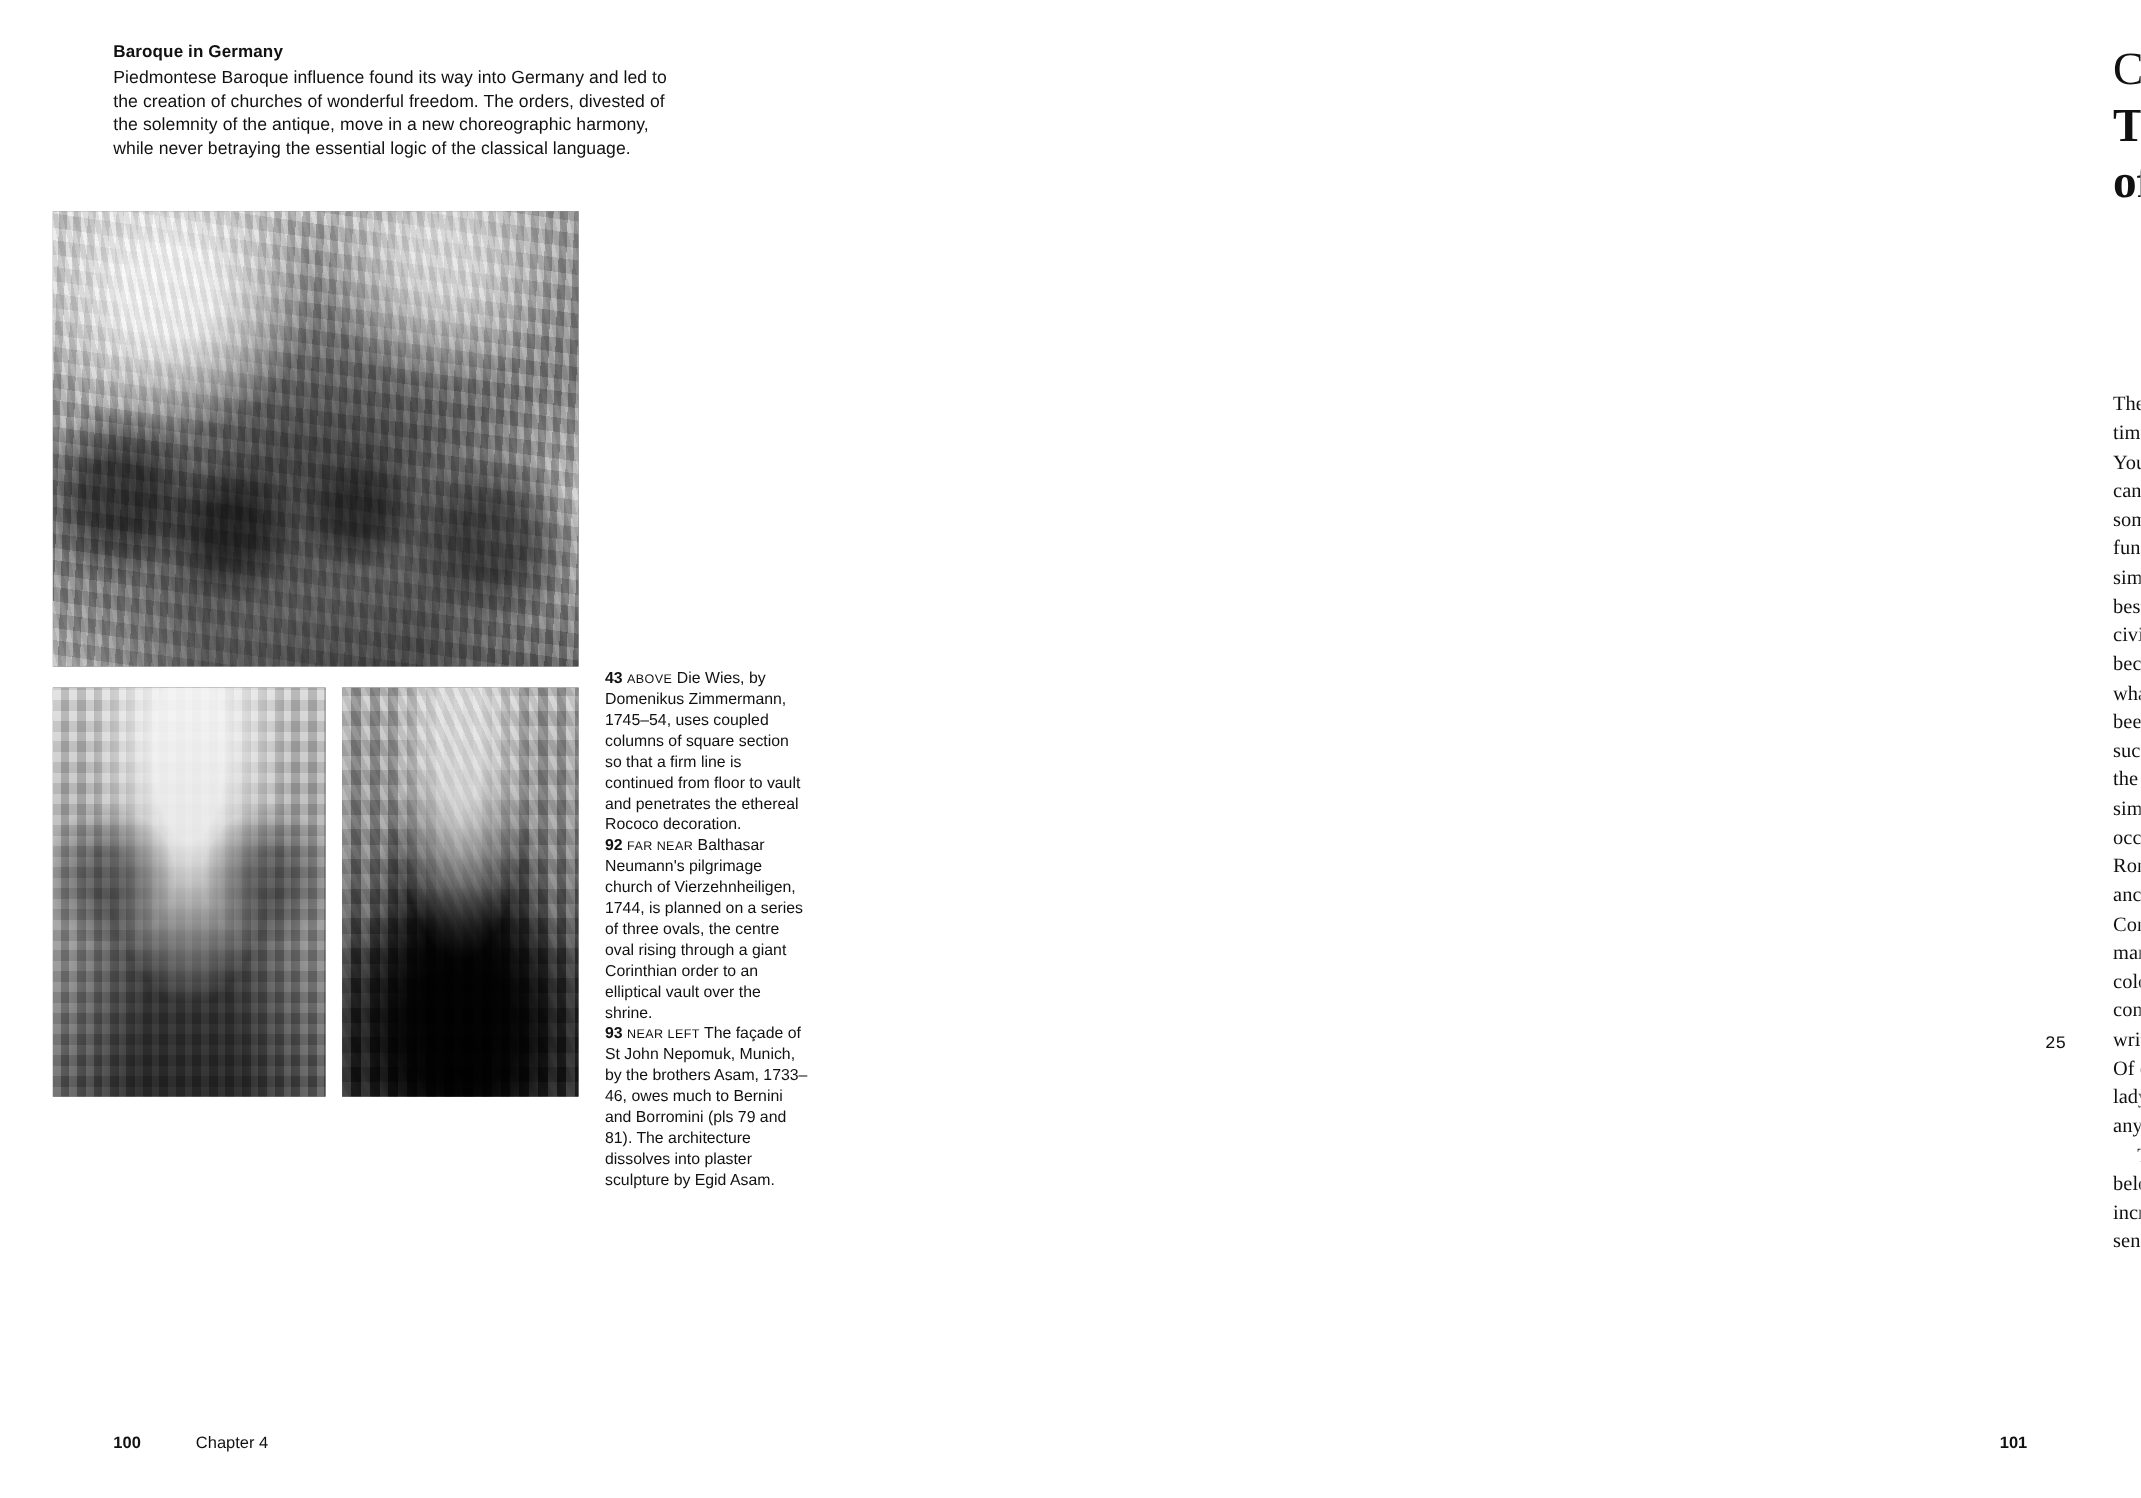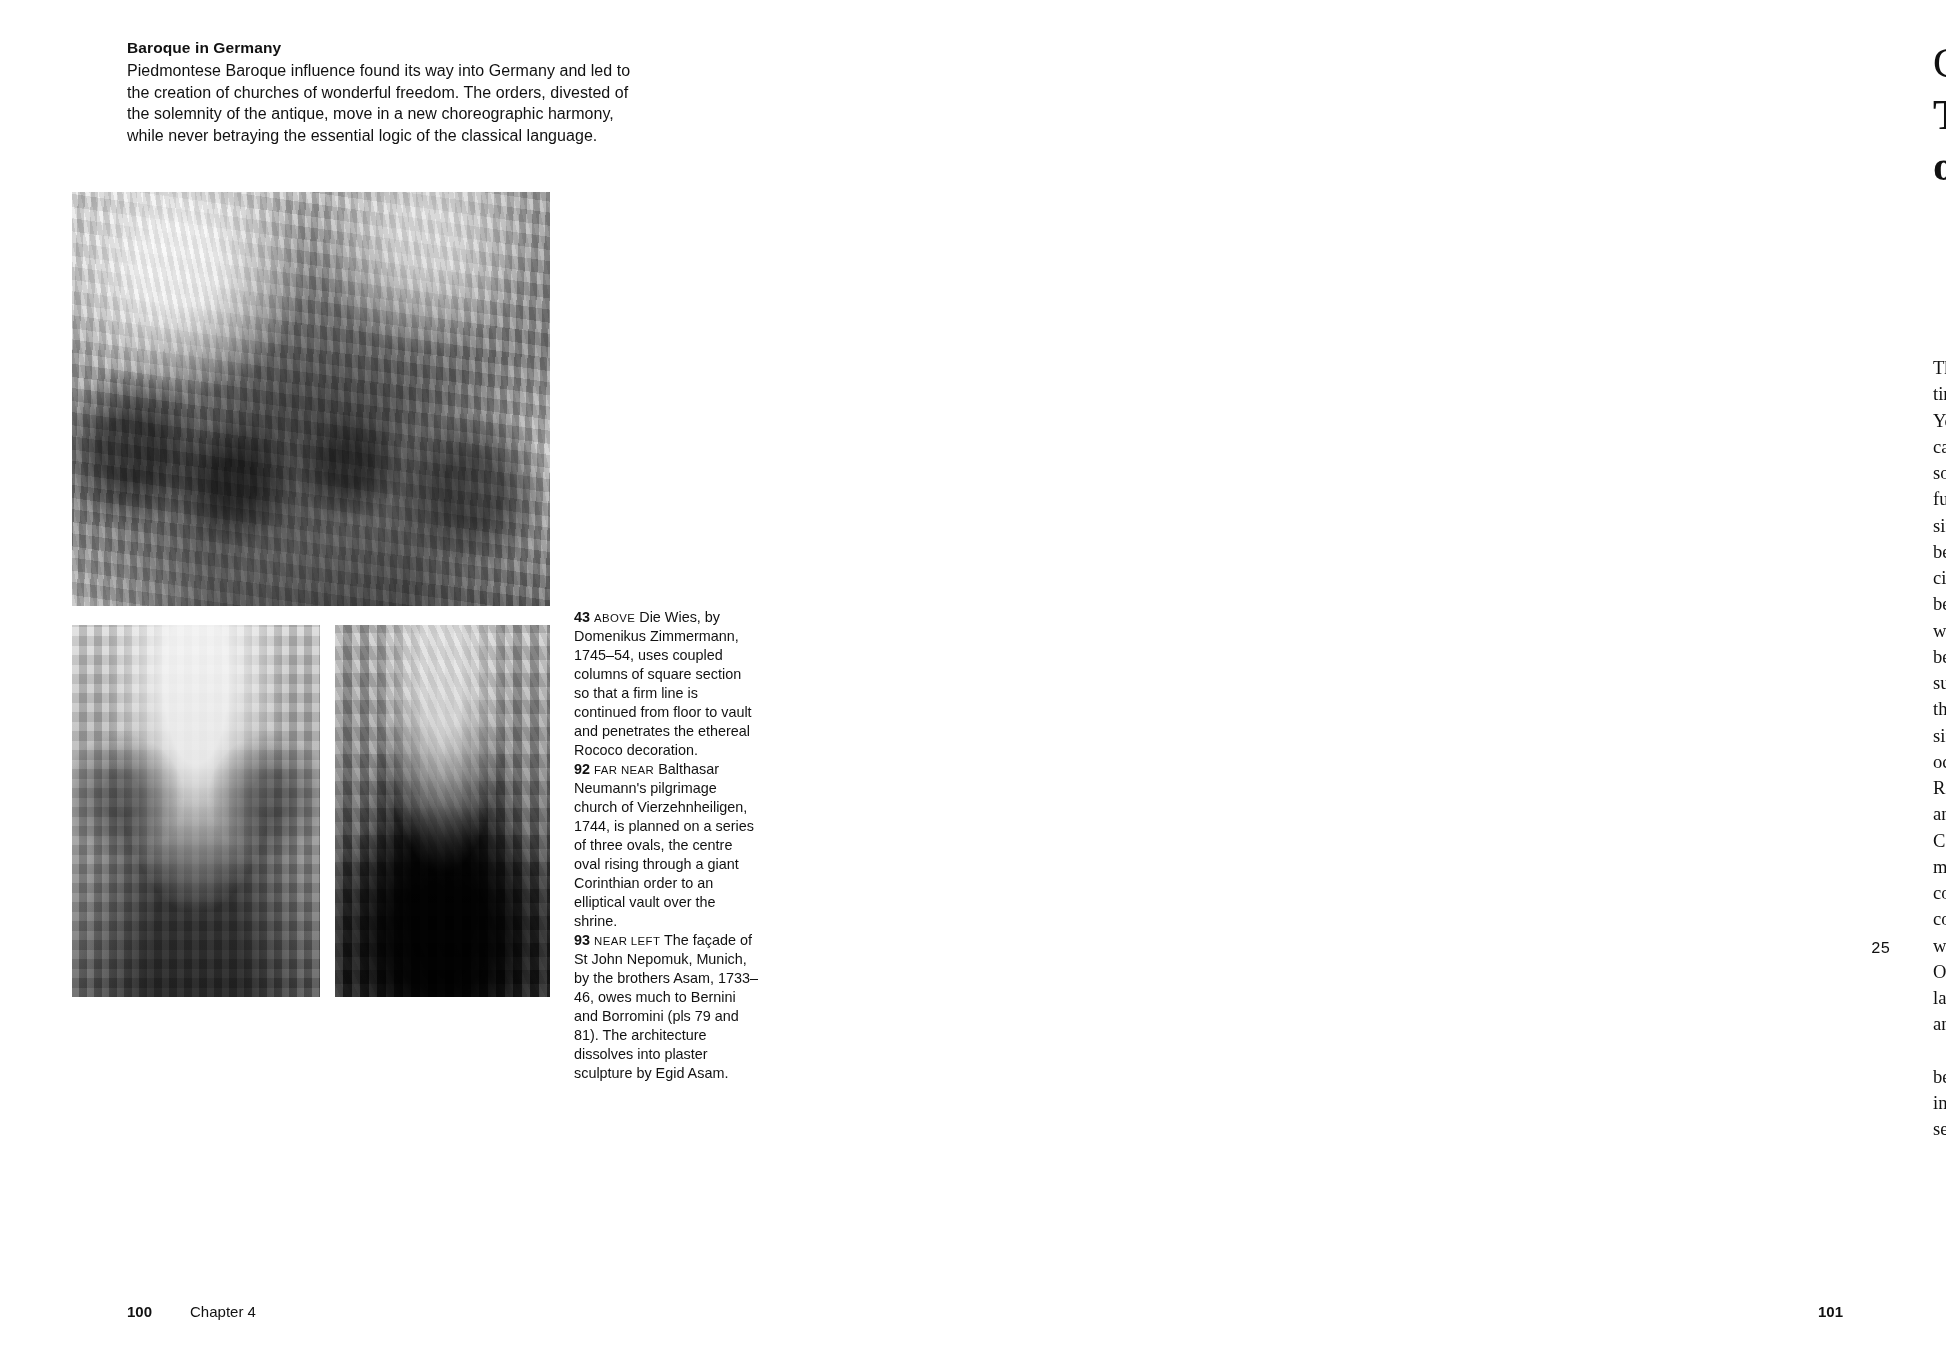--- a/index.html
+++ b/index.html
@@ -13,21 +13,20 @@
     font-family: "Liberation Sans", sans-serif;
     color: #111111;
     overflow: hidden;
     position: relative;
   }
 
   .spread {
     position: absolute;
     inset: 0;
     display: flex;
-    padding-left: 24px;
   }
 
   
   .page-left {
     position: relative;
     width: 973px;
     height: 1362px;
   }
   .page-right {
     position: relative;
@@ -164,21 +163,21 @@
   }
   .cap-italic {
   }
 
   .folio-left {
     position: absolute;
     left: 103px;
     bottom: 42px;
     font-size: 15px;
     display: flex;
-    gap: 38px;
+    gap: 50px;
   }
   .folio-num {
     font-weight: bold;
   }
 
   
   .chapter-head {
     position: absolute;
     left: 948px;
     top: 40px;

